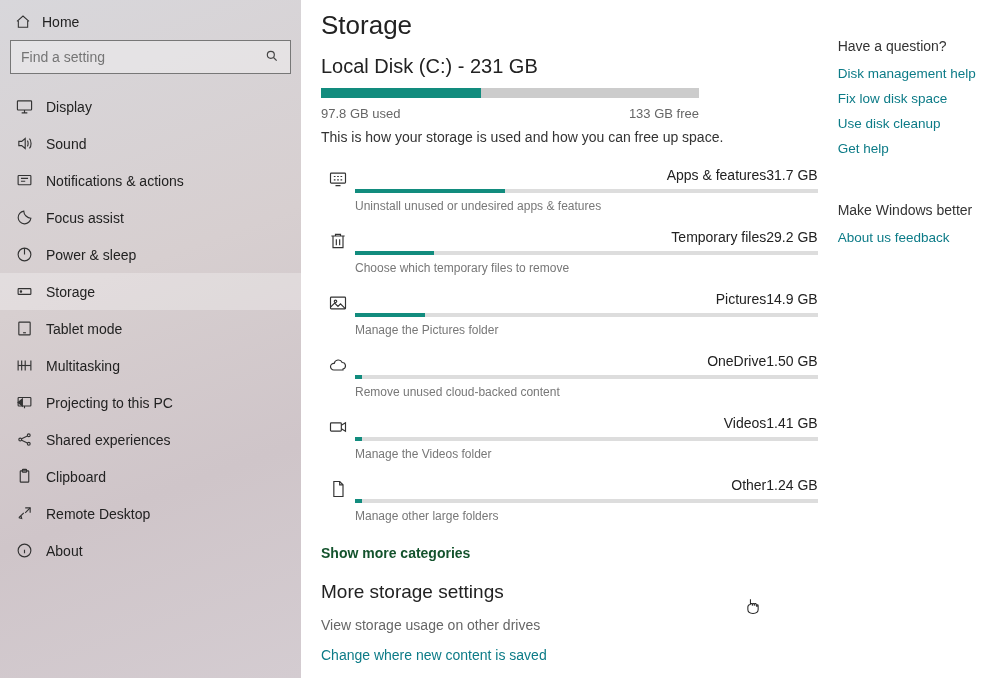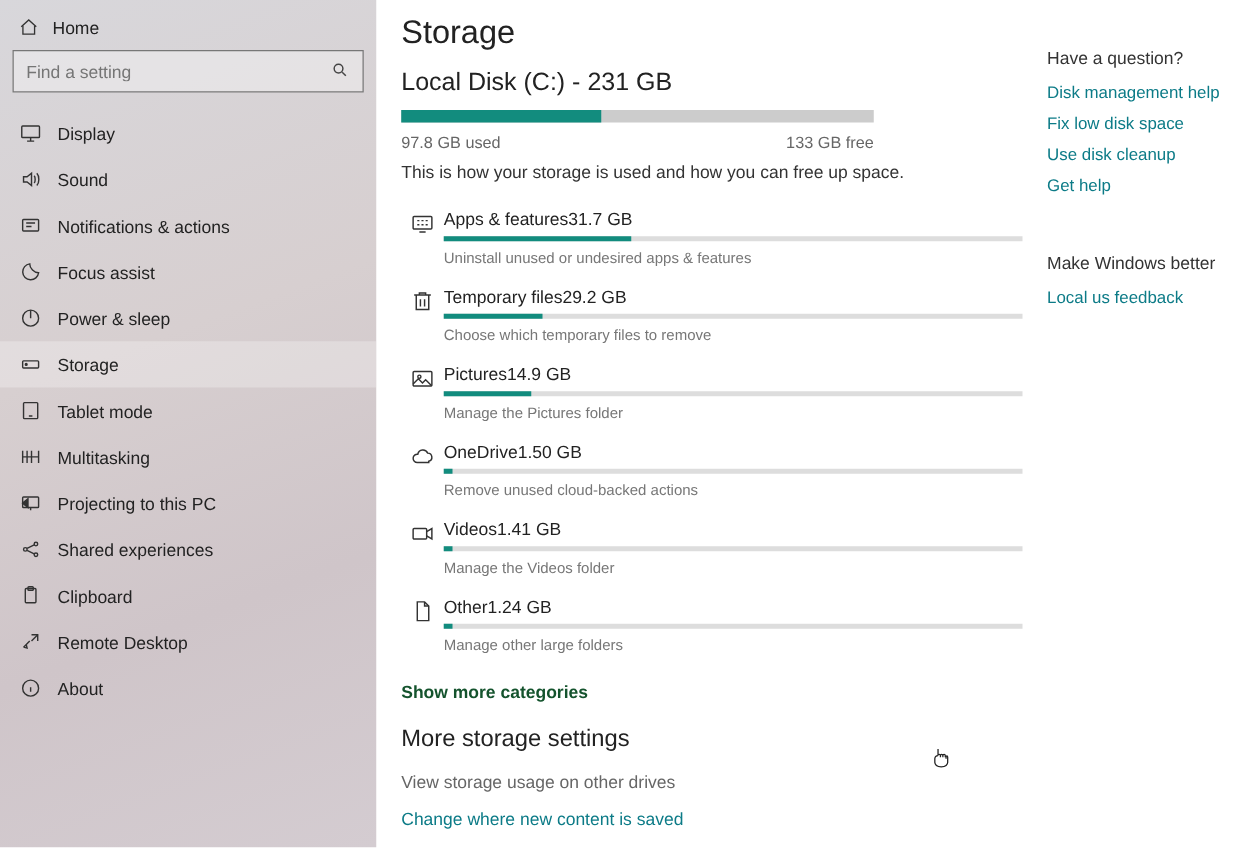--- a/index.html
+++ b/index.html
@@ -84,21 +84,21 @@
     display: flex; align-items: flex-start;
     padding: 6px 0 4px 0;
     cursor: pointer;
   }
   .cat-icn {
     width: 34px; padding-top: 2px; color:#333;
     display:flex; justify-content:center;
   }
   .cat-body { flex: 1; }
   .cat-head {
-    display: flex; justify-content: flex-start;
+    display: flex; justify-content: flex-end;
     font-size: 14px; margin-bottom: 6px;
   }
   .cat-bar {
     height: 4px; background: #ddd; position: relative; margin-bottom: 6px;
   }
   .cat-bar .fill { height:100%; background:#128c7e; position:absolute; top:0; left:0; }
   .cat-sub { font-size: 12px; color: #777; margin-bottom: 6px;}
   .link { color: #14532d; cursor: pointer; font-size: 14px; font-weight: bold; }
   .show-more { margin: 12px 0 20px 0; }
   h2.section { font-size: 19px; font-weight: 400; margin: 20px 0 14px 0; }
@@ -341,21 +341,21 @@
             </svg>
           </div>
           <div class="cat-body">
             <div class="cat-head">
               <span>OneDrive</span>
               <span>1.50 GB</span>
             </div>
             <div class="cat-bar">
               <div class="fill" style="width:1.5337423312883436%"></div>
             </div>
-            <div class="cat-sub">Remove unused cloud-backed actions</div>
+            <div class="cat-sub">Remove unused cloud-backed content</div>
           </div>
         </div>
         <div class="cat-row">
           <div class="cat-icn">
             <svg width="20" height="20" viewBox="0 0 24 24" fill="none" stroke="#333" stroke-width="1.4">
               <rect x="3" y="7" width="13" height="10" rx="1"></rect>
               <path d="M16 10l5-3v10l-5-3"></path>
             </svg>
           </div>
           <div class="cat-body">
@@ -402,21 +402,21 @@
   <div class="rightpane">
     <div class="head">Have a question?</div>
     <div id="qlinks">
         <span class="rlink">Disk management help</span>
         <span class="rlink">Fix low disk space</span>
         <span class="rlink">Use disk cleanup</span>
         <span class="rlink">Get help</span>
       </div>
     <div class="spacer"></div>
     <div class="head">Make Windows better</div>
-    <span class="rlink">Local us feedback</span>
+    <span class="rlink">About us feedback</span>
   </div>
 
   <div class="cursor-glyph">
     <svg width="16" height="18" viewBox="0 0 24 28" fill="none" stroke="#222" stroke-width="1.6">
       <path d="M8 2v8M8 10c-3 0-4 2-4 4v4c0 4 3 6 8 6s8-2 8-6v-6c0-2-2-2-2 0v2M8 10c0-2 3-2 3 0v2M11 10c0-2 3-2 3 0v2M14 10c0-2 3-2 3 0v2"></path>
     </svg>
   </div>
 </div>
 
 </body></html>

